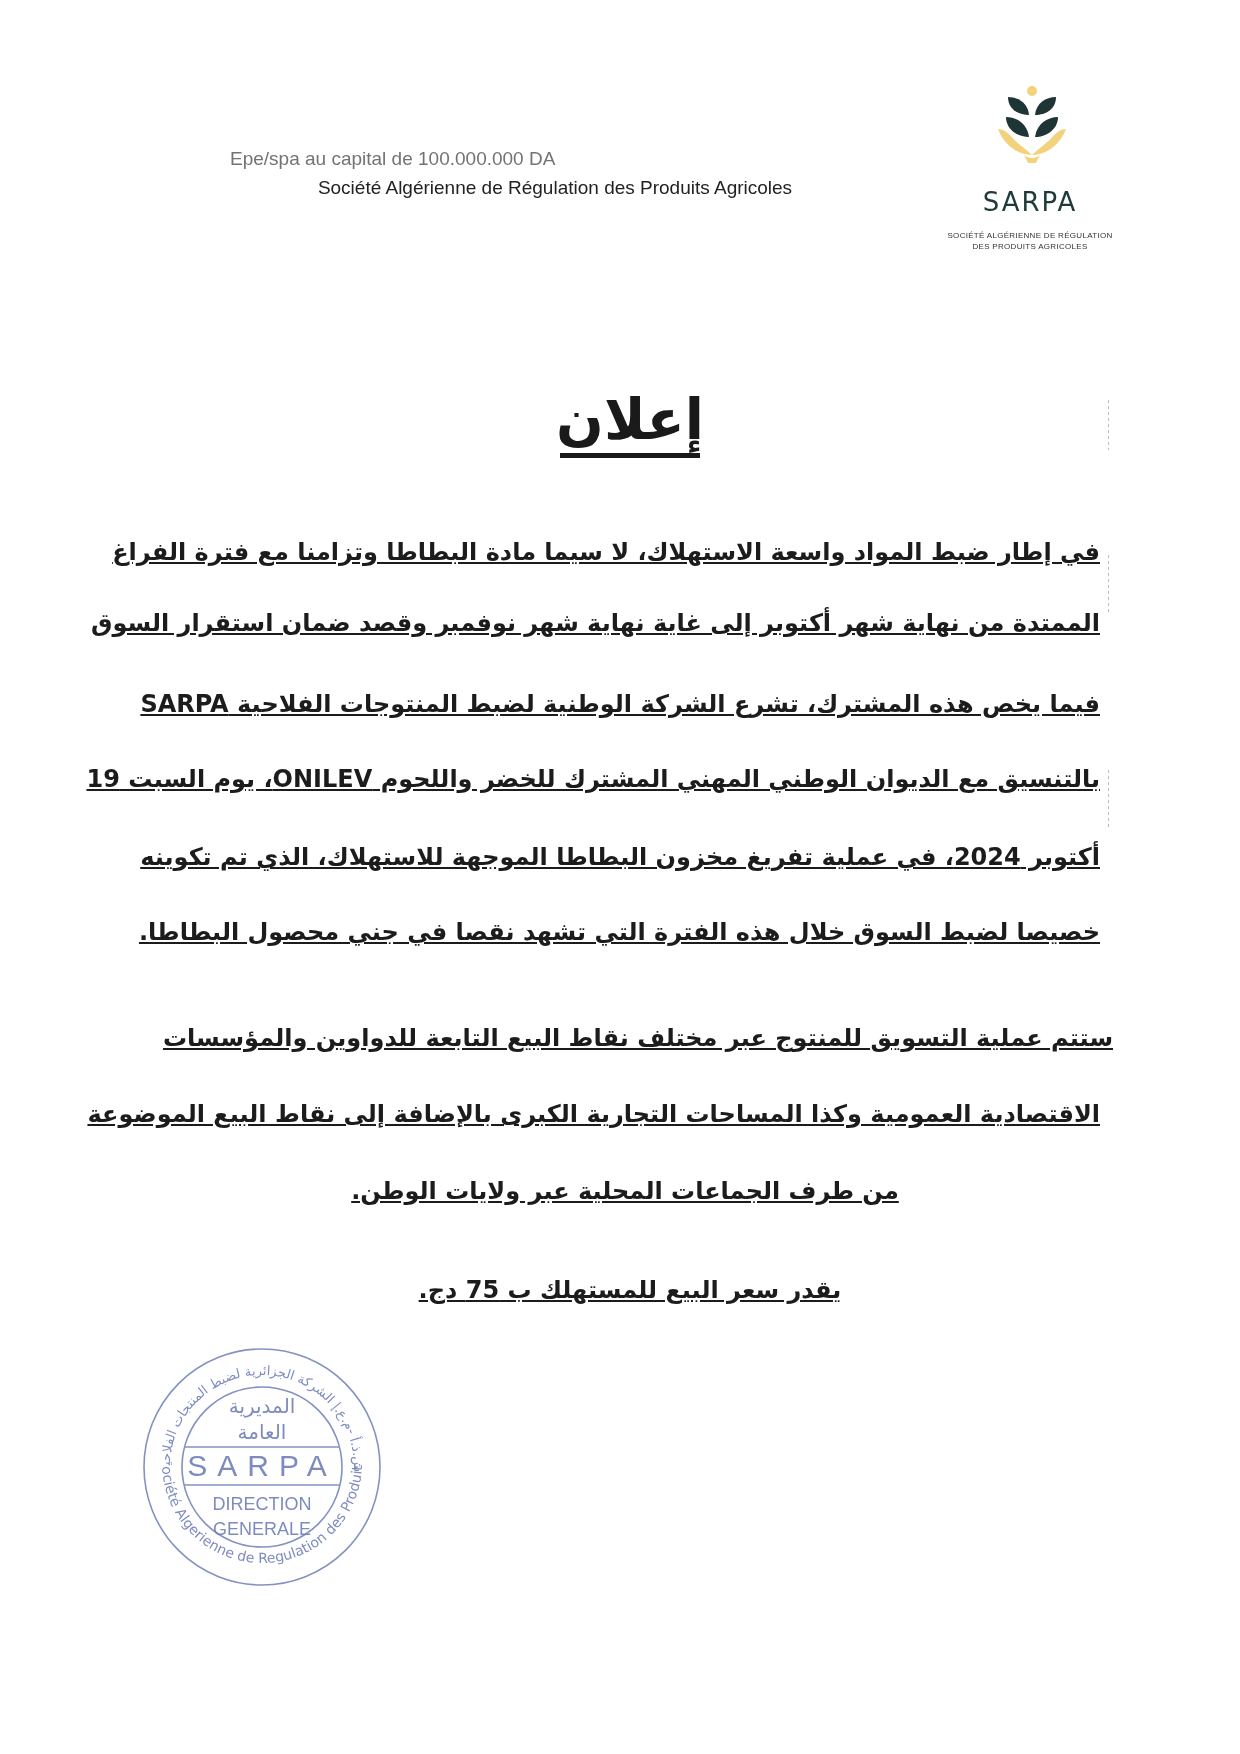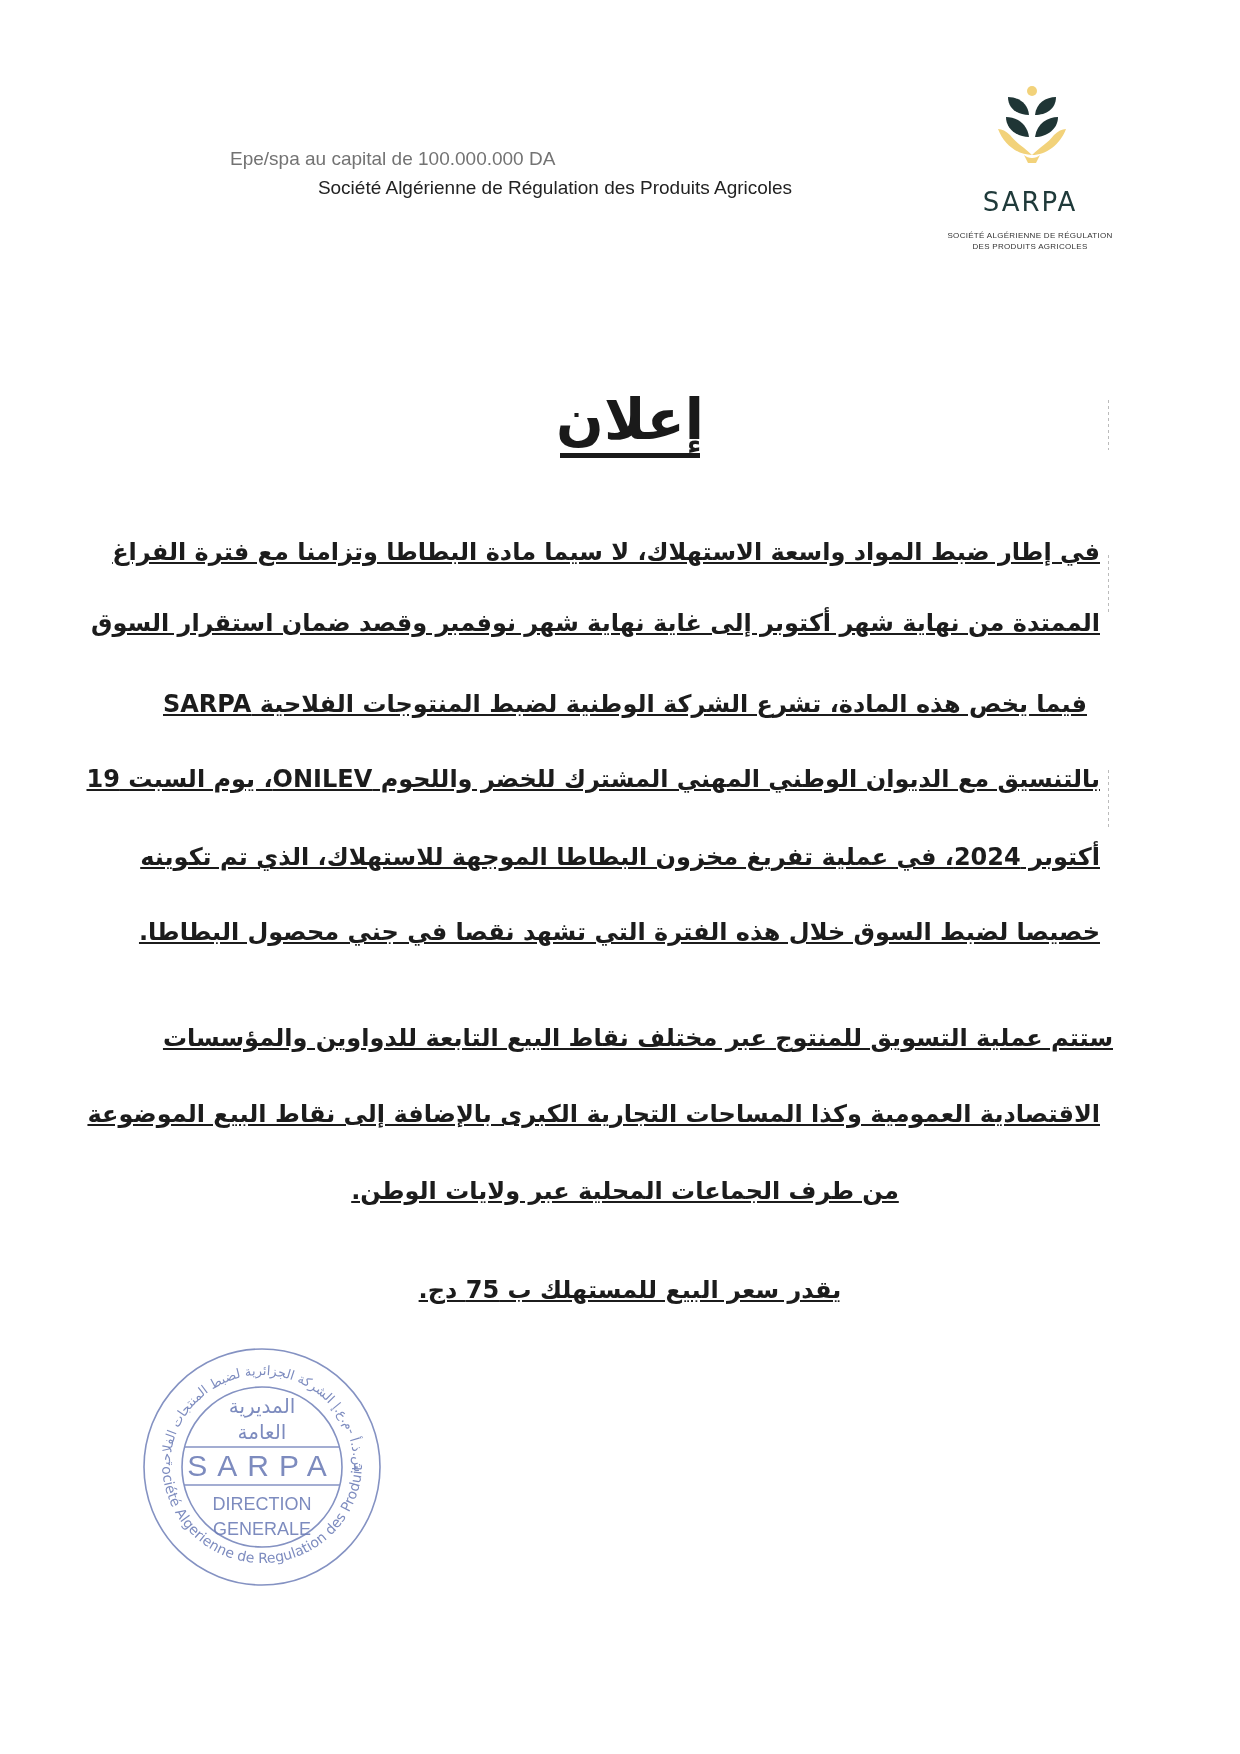--- a/index.html
+++ b/index.html
@@ -73,21 +73,21 @@
     <div class="logo-word">SARPA</div>
     <div class="logo-sub1">SOCIÉTÉ ALGÉRIENNE DE RÉGULATION</div>
     <div class="logo-sub2">DES PRODUITS AGRICOLES</div>
   </div>
 
   <div class="title">إعلان</div>
   <div class="title-underline"></div>
 
   <div class="line l1">في إطار ضبط المواد واسعة الاستهلاك، لا سيما مادة البطاطا وتزامنا مع فترة الفراغ</div>
   <div class="line l2">الممتدة من نهاية شهر أكتوبر إلى غاية نهاية شهر نوفمبر وقصد ضمان استقرار السوق</div>
-  <div class="line l3">فيما يخص هذه المادة، تشرع الشركة الوطنية لضبط المنتوجات الفلاحية  SARPA</div>
+  <div class="line l3">فيما يخص هذه المشترك، تشرع الشركة الوطنية لضبط المنتوجات الفلاحية  SARPA</div>
   <div class="line l4">بالتنسيق مع الديوان الوطني المهني المشترك للخضر واللحوم ONILEV، يوم السبت 19</div>
   <div class="line l5">أكتوبر 2024، في عملية تفريغ مخزون البطاطا الموجهة للاستهلاك، الذي تم تكوينه</div>
   <div class="line l6">خصيصا لضبط السوق خلال هذه الفترة التي تشهد نقصا في جني محصول البطاطا.</div>
   <div class="line l7">ستتم عملية التسويق للمنتوج عبر مختلف نقاط البيع التابعة للدواوين والمؤسسات</div>
   <div class="line l8">الاقتصادية العمومية وكذا المساحات التجارية الكبرى بالإضافة إلى نقاط البيع الموضوعة</div>
   <div class="line l9">من طرف الجماعات المحلية عبر ولايات الوطن.</div>
   <div class="line l10">يقدر سعر البيع للمستهلك ب 75 دج.</div>
 
   <svg class="stamp" viewBox="0 0 245 245">
     <defs>

